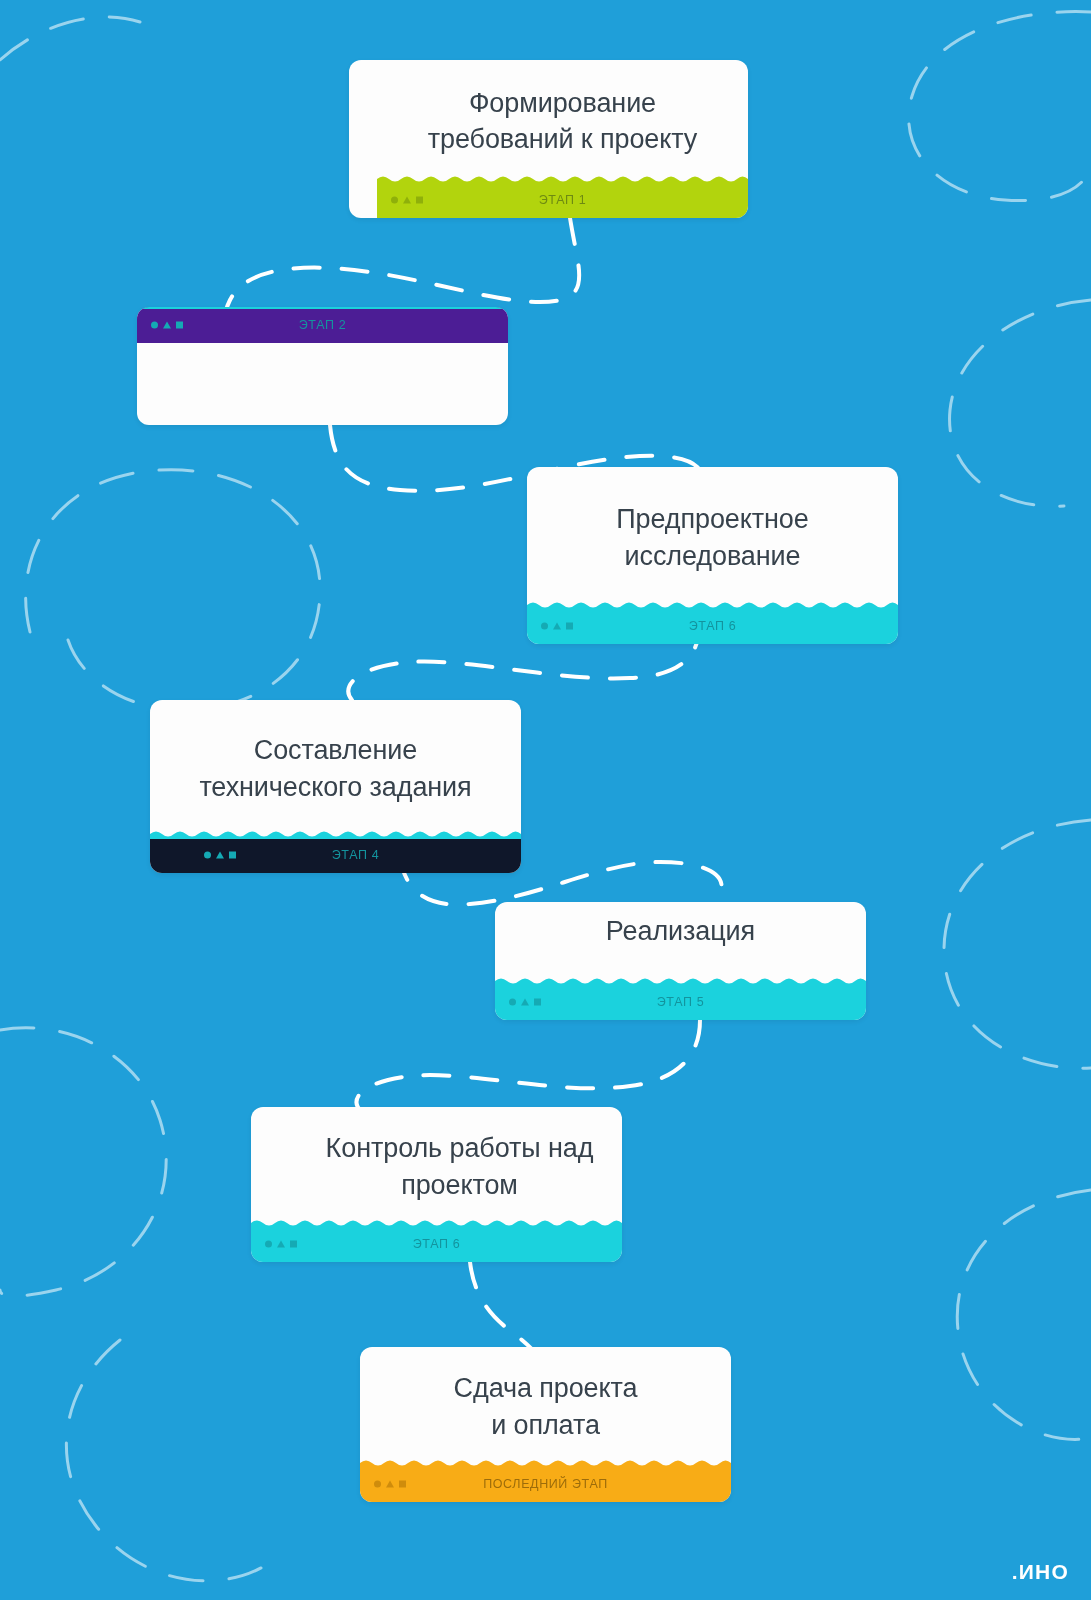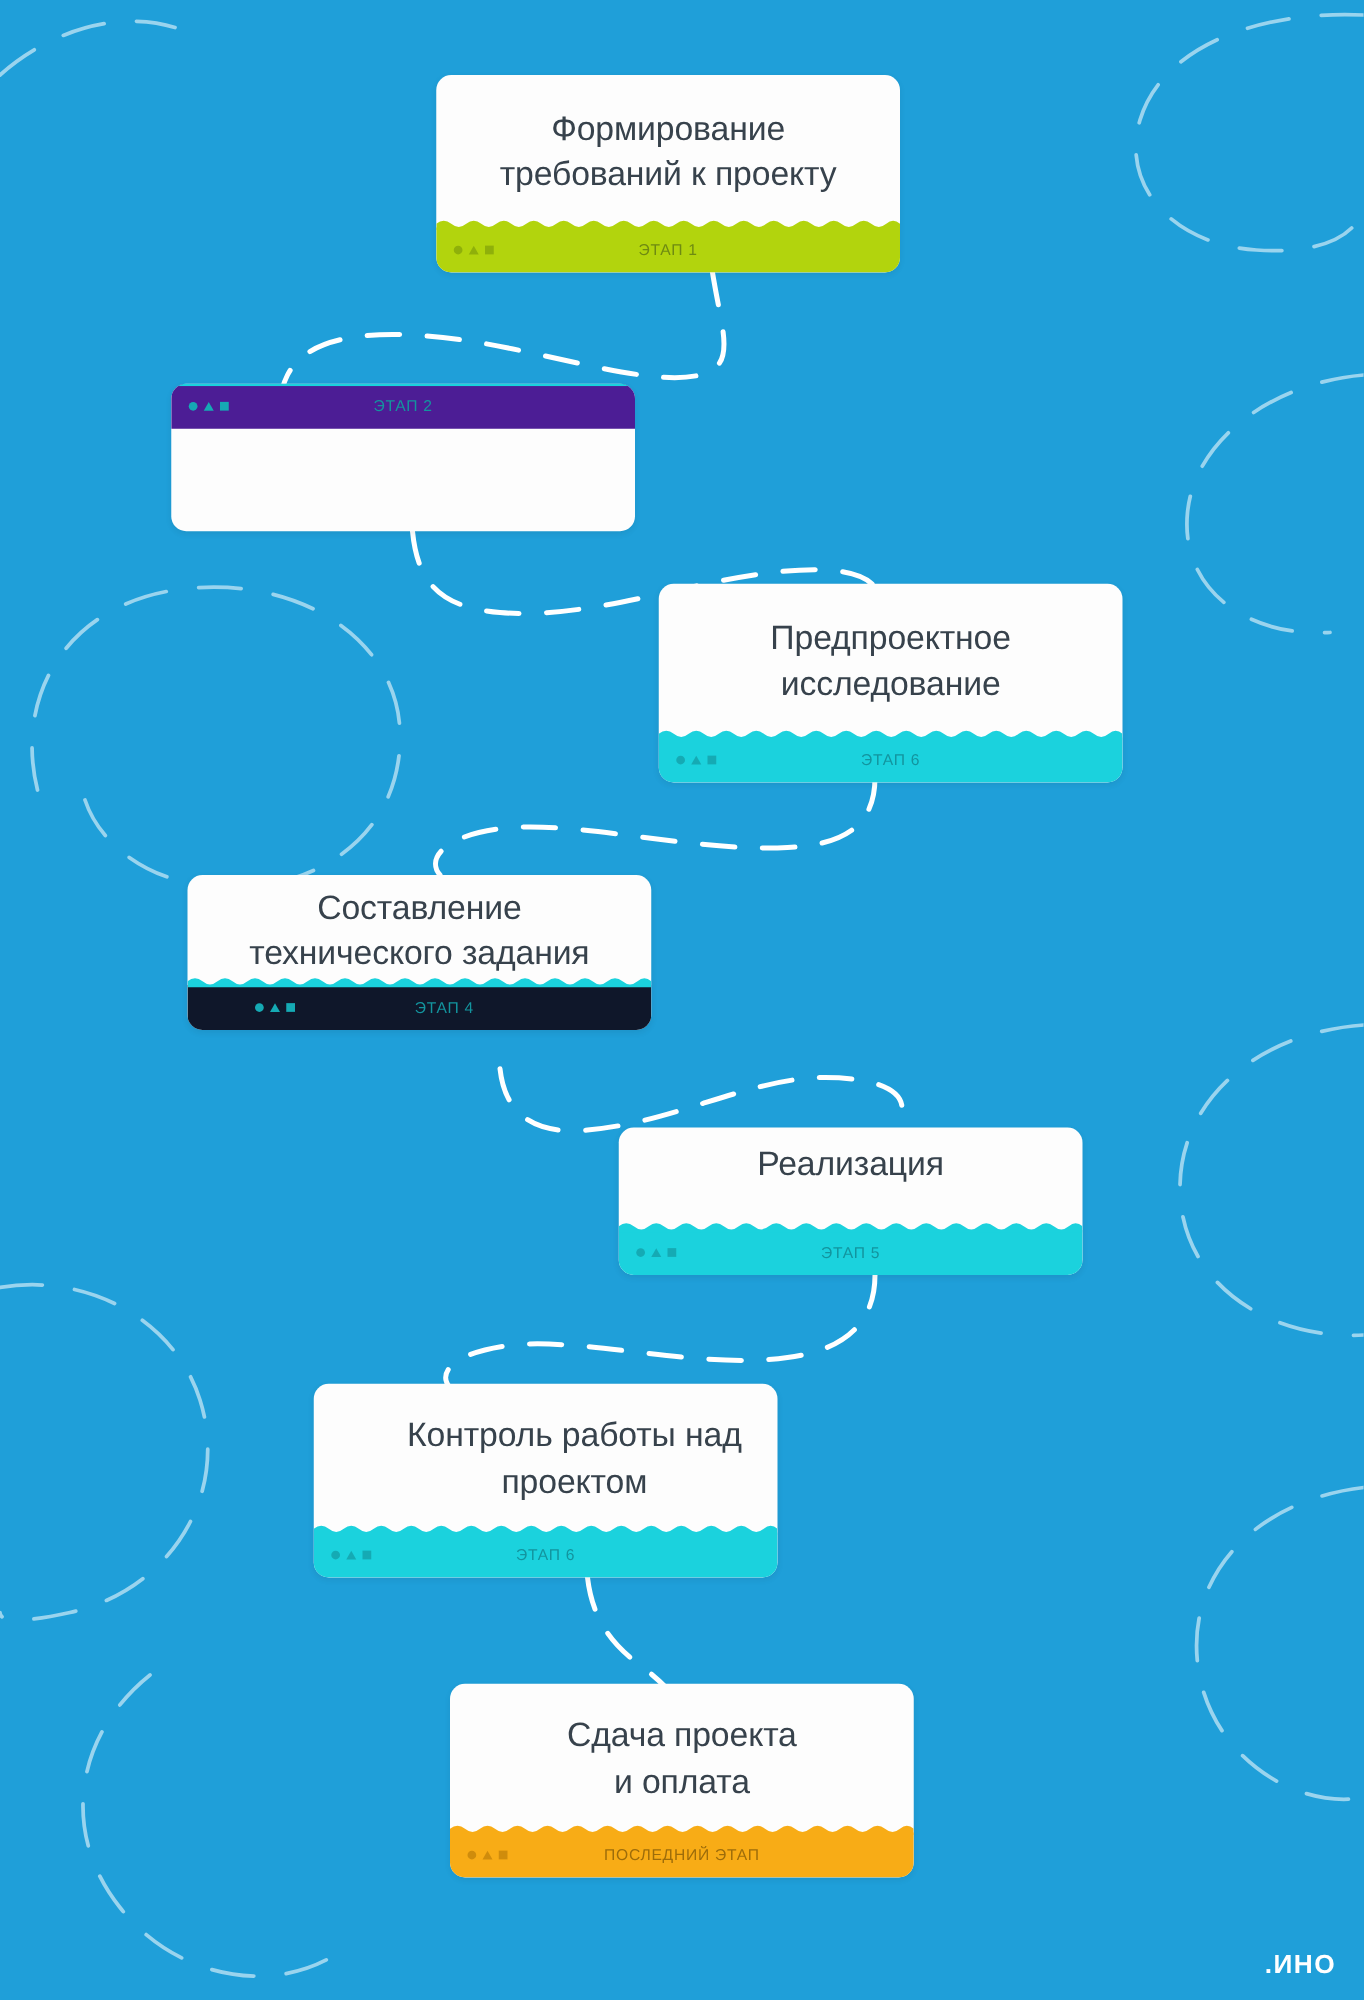--- a/index.html
+++ b/index.html
@@ -133,21 +133,21 @@
   <svg id="connectors" viewBox="0 0 1091 1600">
       <path d="M 570 218 C 578 268 590 292 560 300 C 520 310 440 282 370 272 C 300 262 246 268 230 300 C 214 332 236 352 250 360" fill="none" stroke="#ffffff" stroke-width="4" stroke-linecap="round" stroke-dasharray="26 22"></path>
       <path d="M 330 425 C 334 466 352 486 400 490 C 470 496 548 466 618 458 C 684 450 712 464 700 490 C 690 512 640 520 600 510" fill="none" stroke="#ffffff" stroke-width="4" stroke-linecap="round" stroke-dasharray="26 22"></path>
       <path d="M 700 622 C 700 660 676 676 630 678 C 560 682 470 658 410 662 C 358 666 340 686 352 700" fill="none" stroke="#ffffff" stroke-width="4" stroke-linecap="round" stroke-dasharray="26 22"></path>
       <path d="M 400 855 C 404 892 428 908 470 904 C 540 898 600 862 660 862 C 714 862 732 880 716 900" fill="none" stroke="#ffffff" stroke-width="4" stroke-linecap="round" stroke-dasharray="26 22"></path>
       <path d="M 700 1020 C 700 1058 676 1080 630 1086 C 560 1096 470 1070 410 1076 C 360 1082 348 1100 362 1112" fill="none" stroke="#ffffff" stroke-width="4" stroke-linecap="round" stroke-dasharray="26 22"></path>
       <path d="M 470 1262 C 474 1296 490 1316 512 1332 C 530 1346 540 1356 544 1366" fill="none" stroke="#ffffff" stroke-width="4" stroke-linecap="round" stroke-dasharray="26 22"></path>
     </svg>
 
   <div id="cards-layer">
-      <div class="card" style="left: 349px; top: 60px; width: 371px; height: 158px;">
+      <div class="card" style="left: 349px; top: 60px; width: 371px; height: 158px; padding-left: 28px;">
         <div class="card-body">
           <div class="card-title" style="color: rgb(55, 66, 76);">Формирование
 требований к проекту</div>
         </div>
         <div class="card-footer" style="background: rgb(178, 212, 13);">
           <svg class="wave" viewBox="0 0 371 11" preserveAspectRatio="none">
             <path d="M 0 6 Q 6 1 12 6 Q 18 11 24 6 Q 30 1 36 6 Q 42 11 48 6 Q 54 1 60 6 Q 66 11 72 6 Q 78 1 84 6 Q 90 11 96 6 Q 102 1 108 6 Q 114 11 120 6 Q 126 1 132 6 Q 138 11 144 6 Q 150 1 156 6 Q 162 11 168 6 Q 174 1 180 6 Q 186 11 192 6 Q 198 1 204 6 Q 210 11 216 6 Q 222 1 228 6 Q 234 11 240 6 Q 246 1 252 6 Q 258 11 264 6 Q 270 1 276 6 Q 282 11 288 6 Q 294 1 300 6 Q 306 11 312 6 Q 318 1 324 6 Q 330 11 336 6 Q 342 1 348 6 Q 354 11 360 6 Q 365.5 1 371 6 L 371 11 L 0 11 Z" fill="#b2d40d"></path>
           </svg>
           <div class="footer-inner">
             <div class="glyphs" style="color: rgb(143, 176, 10);">
@@ -167,40 +167,40 @@
           <div class="footer-inner">
             <div class="glyphs" style="color: rgb(21, 170, 180);">
               <span class="g-circle" style="background: rgb(21, 170, 180);"></span>
               <span class="g-tri"></span>
               <span class="g-sq" style="background: rgb(21, 170, 180);"></span>
             </div>
             <div class="stage-label" style="color: rgb(19, 148, 158);">ЭТАП 2</div>
           </div>
         </div>
       </div>
-      <div class="card" style="left: 527px; top: 467px; width: 371px; height: 159px;">
+      <div class="card" style="left: 527px; top: 467px; width: 371px; height: 177px;">
         <div class="card-body">
           <div class="card-title" style="color: rgb(55, 66, 76);">Предпроектное
 исследование</div>
         </div>
         <div class="card-footer" style="background: rgb(27, 210, 221);">
           <svg class="wave" viewBox="0 0 371 11" preserveAspectRatio="none">
             <path d="M 0 6 Q 6 1 12 6 Q 18 11 24 6 Q 30 1 36 6 Q 42 11 48 6 Q 54 1 60 6 Q 66 11 72 6 Q 78 1 84 6 Q 90 11 96 6 Q 102 1 108 6 Q 114 11 120 6 Q 126 1 132 6 Q 138 11 144 6 Q 150 1 156 6 Q 162 11 168 6 Q 174 1 180 6 Q 186 11 192 6 Q 198 1 204 6 Q 210 11 216 6 Q 222 1 228 6 Q 234 11 240 6 Q 246 1 252 6 Q 258 11 264 6 Q 270 1 276 6 Q 282 11 288 6 Q 294 1 300 6 Q 306 11 312 6 Q 318 1 324 6 Q 330 11 336 6 Q 342 1 348 6 Q 354 11 360 6 Q 365.5 1 371 6 L 371 11 L 0 11 Z" fill="#1bd2dd"></path>
           </svg>
           <div class="footer-inner">
             <div class="glyphs" style="color: rgb(21, 170, 180);">
               <span class="g-circle" style="background: rgb(21, 170, 180);"></span>
               <span class="g-tri"></span>
               <span class="g-sq" style="background: rgb(21, 170, 180);"></span>
             </div>
             <div class="stage-label" style="color: rgb(19, 148, 158);">ЭТАП 6</div>
           </div>
         </div>
       </div>
-      <div class="card" style="left: 150px; top: 700px; width: 371px; height: 124px;">
+      <div class="card" style="left: 150px; top: 700px; width: 371px; height: 173px;">
         <div class="card-body">
           <div class="card-title" style="color: rgb(55, 66, 76);">Составление
 технического задания</div>
         </div>
         <div class="card-footer" style="background: #0f172a; padding-left: 40px;">
           <svg class="wave" viewBox="0 0 371 11" preserveAspectRatio="none">
             <path d="M 0 6 Q 6 1 12 6 Q 18 11 24 6 Q 30 1 36 6 Q 42 11 48 6 Q 54 1 60 6 Q 66 11 72 6 Q 78 1 84 6 Q 90 11 96 6 Q 102 1 108 6 Q 114 11 120 6 Q 126 1 132 6 Q 138 11 144 6 Q 150 1 156 6 Q 162 11 168 6 Q 174 1 180 6 Q 186 11 192 6 Q 198 1 204 6 Q 210 11 216 6 Q 222 1 228 6 Q 234 11 240 6 Q 246 1 252 6 Q 258 11 264 6 Q 270 1 276 6 Q 282 11 288 6 Q 294 1 300 6 Q 306 11 312 6 Q 318 1 324 6 Q 330 11 336 6 Q 342 1 348 6 Q 354 11 360 6 Q 365.5 1 371 6 L 371 11 L 0 11 Z" fill="#1bd2dd"></path>
           </svg>
           <div class="footer-inner">
             <div class="glyphs" style="color: rgb(21, 170, 180);">

